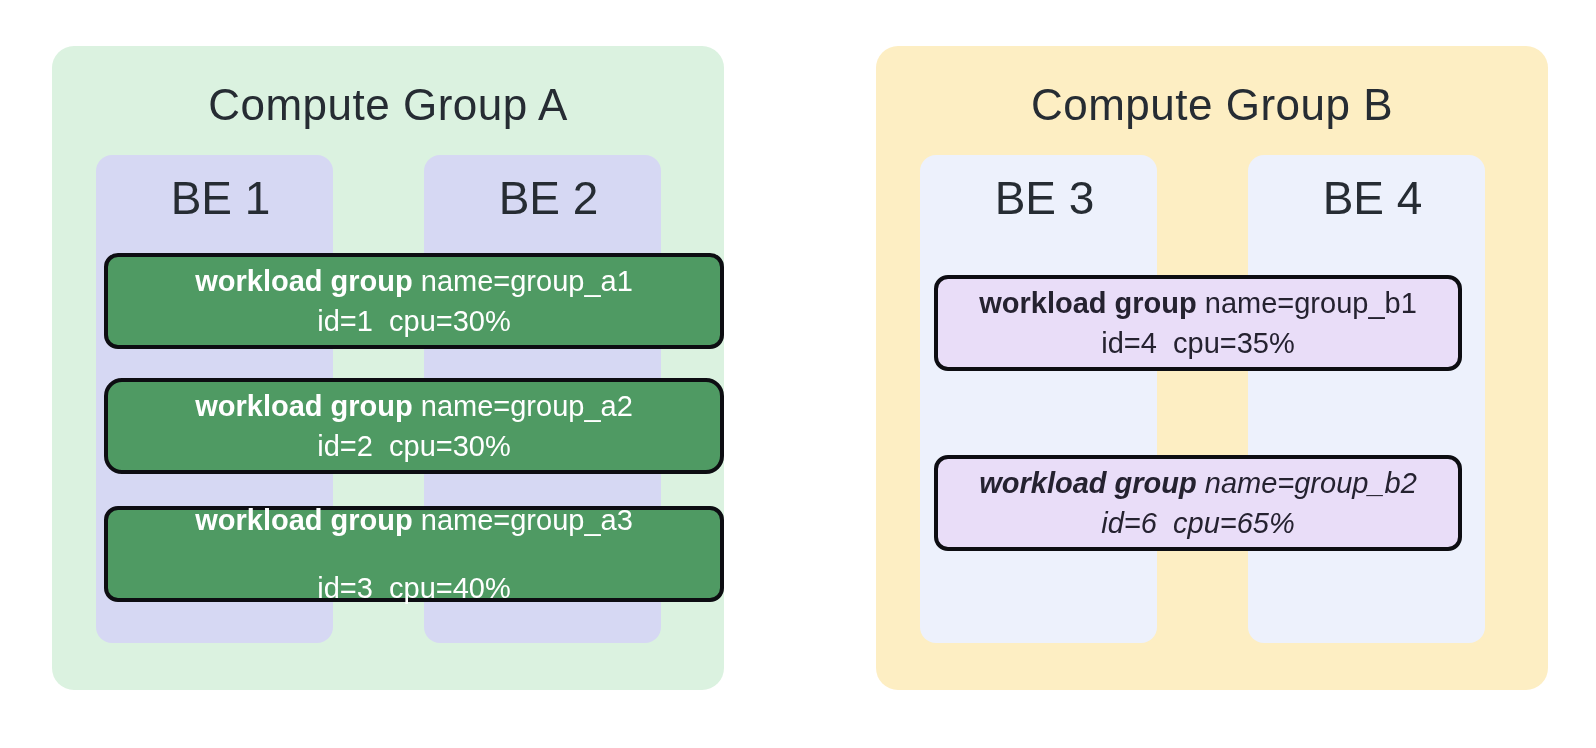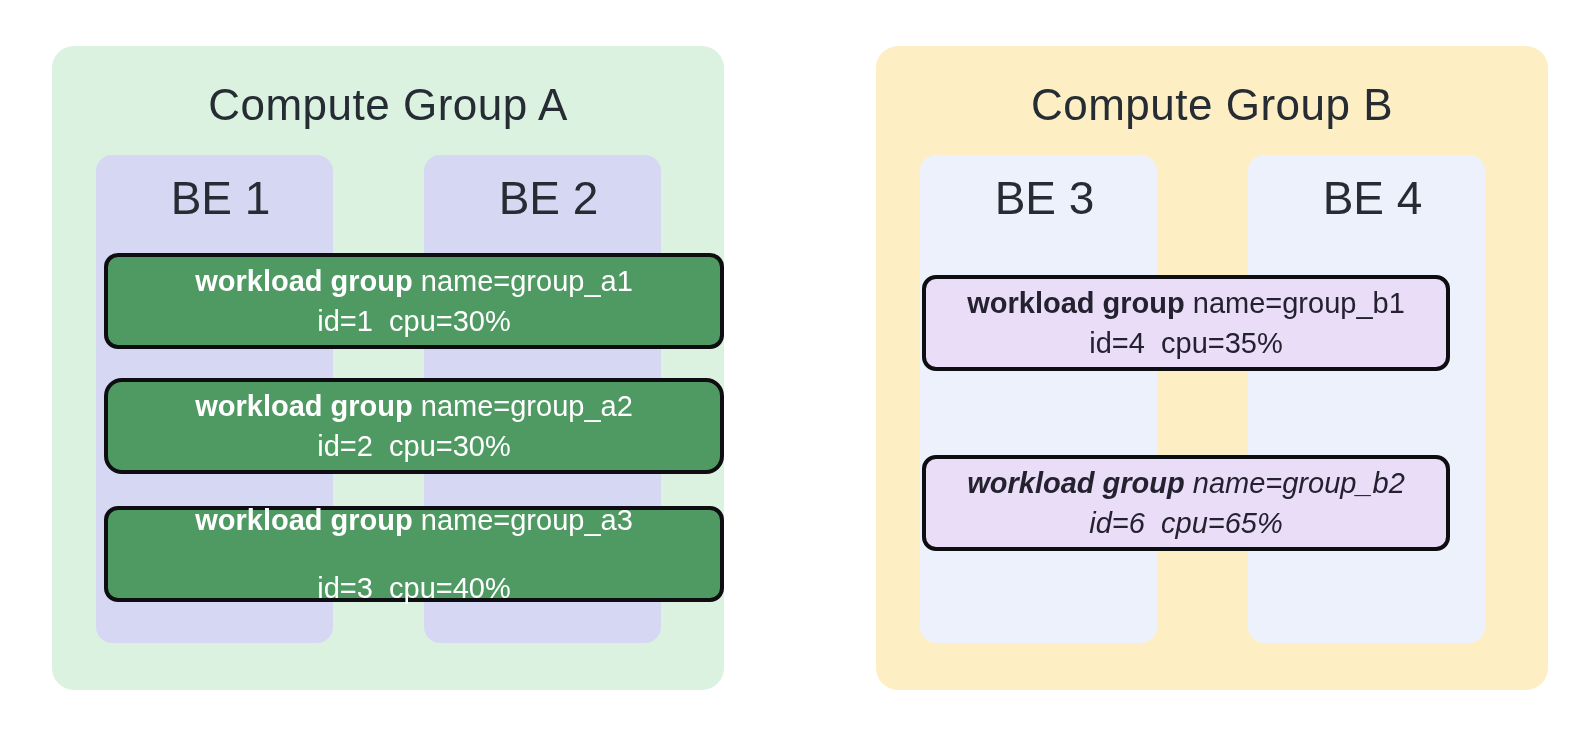--- a/index.html
+++ b/index.html
@@ -73,21 +73,21 @@
     text-align: center;
     font-size: 29px;
     line-height: 40px;
   }
   .group-a .workload-box {
     left: 52px;
     background: var(--workload-a-bg, #4f9a63);
     color: var(--workload-a-text, #ffffff);
   }
   .group-b .workload-box {
-    left: 46px;
+    left: 58px;
     width: 528px;
     background: var(--workload-b-bg, #e9ddf8);
     color: var(--workload-b-text, #252230);
   }
   .group-a .workload-box.slot-0 { top: 207px; }
   .group-a .workload-box.slot-1 { top: 332px; border-radius: 18px; }
   .group-a .workload-box.slot-2 { top: 460px; gap: 28px; }
   .group-b .workload-box.slot-0 { top: 229px; }
   .group-b .workload-box.slot-1 { top: 409px; font-style: italic; }
 

